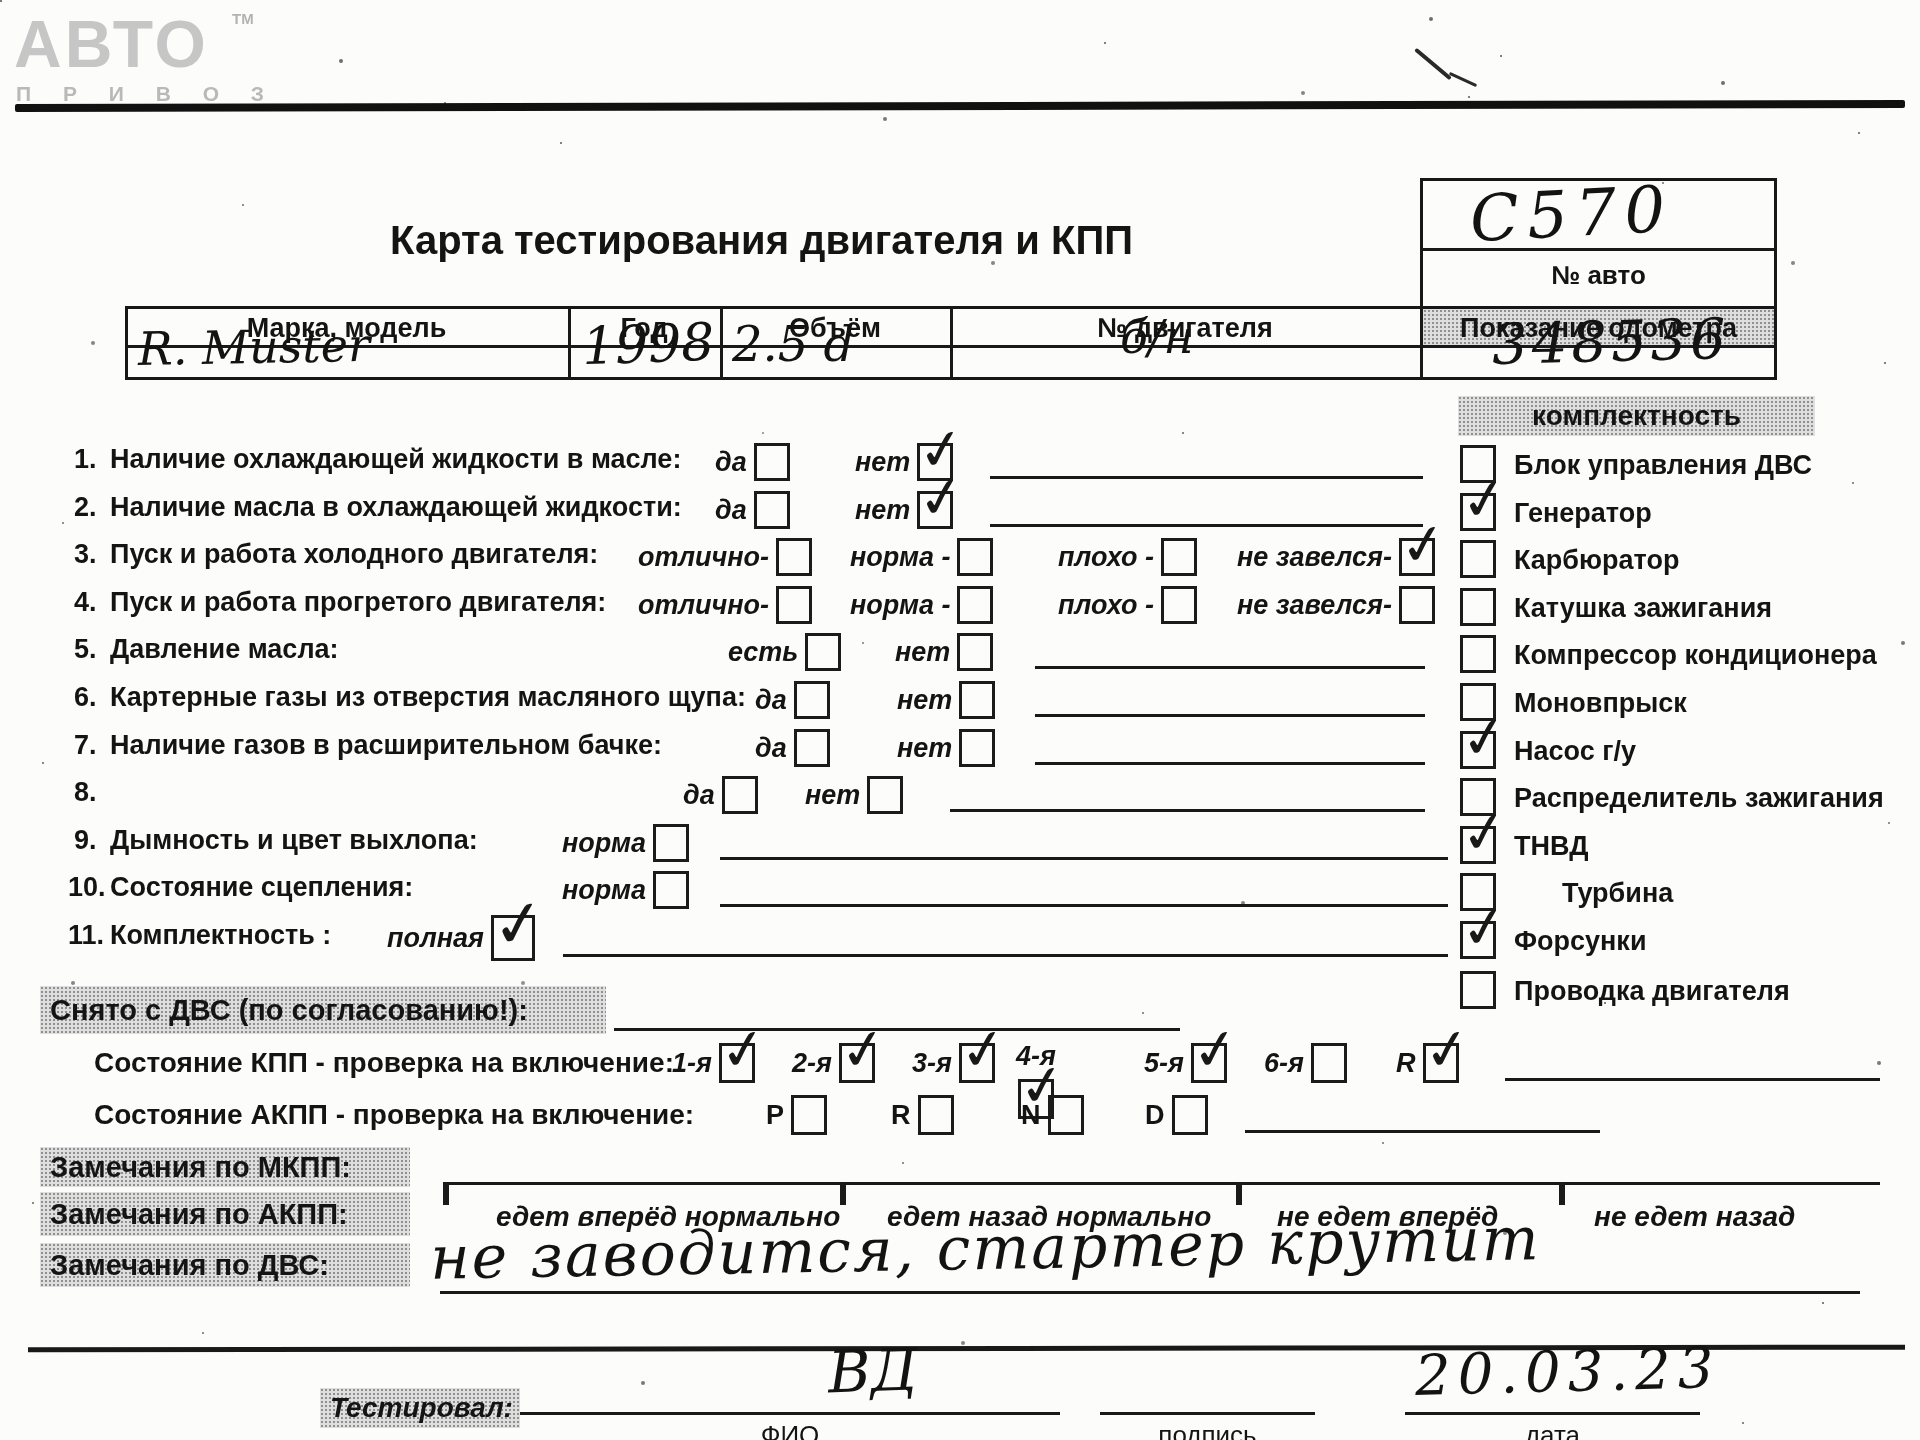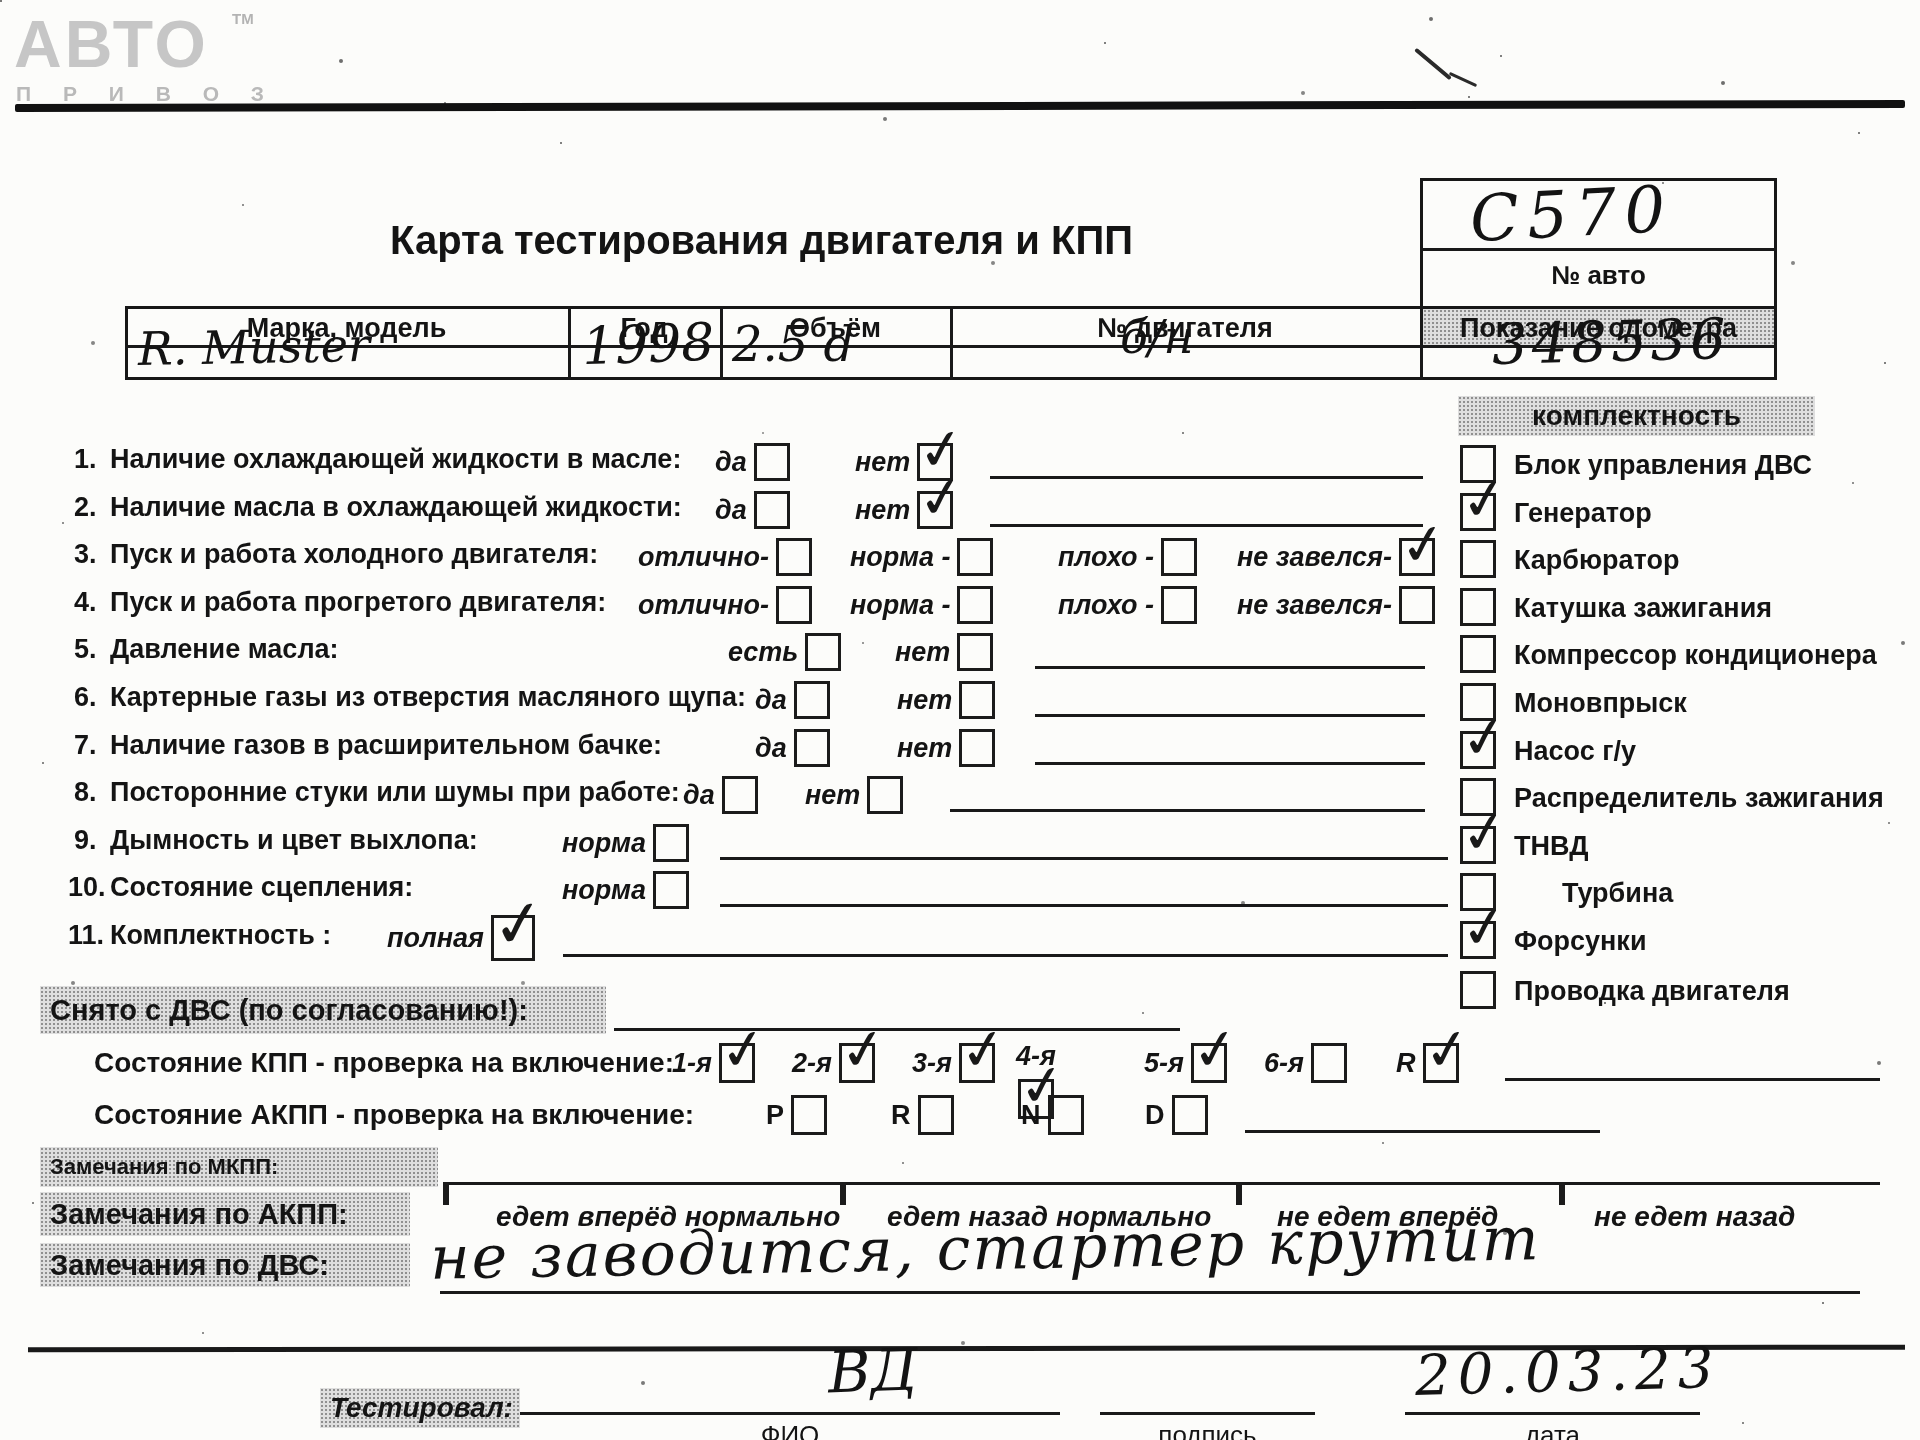--- a/index.html
+++ b/index.html
@@ -267,21 +267,20 @@
         <span class="cb"></span>
       </span>
     <span class="opt" style="left:897px;">
         <span class="lab">нет</span>
         <span class="cb"></span>
       </span>
     <span class="uline" style="left:1035px;top:36px;width:390px;"></span>
   </div>
   <div class="qrow" style="top:773px;">
     <span class="qnum">8.</span>
-    <span class="qtext">Посторонние стуки или шумы при работе:</span>
     <span class="opt" style="left:683px;">
         <span class="lab">да</span>
         <span class="cb"></span>
       </span>
     <span class="opt" style="left:805px;">
         <span class="lab">нет</span>
         <span class="cb"></span>
       </span>
     <span class="uline" style="left:950px;top:36px;width:475px;"></span>
   </div>
@@ -363,21 +362,21 @@
         <span class="lab" style="font-style:normal;">N</span>
         <span class="cb" style="height:40px;"></span>
       </span>
     <span class="opt" style="left:1145px;">
         <span class="lab" style="font-style:normal;">D</span>
         <span class="cb" style="height:40px;"></span>
       </span>
     <span class="uline" style="left:1245px;top:37px;width:355px;"></span>
   </div>
 
-  <div class="shadelbl halftone" style="left:40px;top:1147px;width:398px;height:40px;font-size:22px;">Замечания по МКПП:</div>
+  <div class="shadelbl halftone" style="left:40px;top:1147px;width:370px;height:40px;font-size:29px;">Замечания по МКПП:</div>
   <div class="uline" style="left:445px;top:1182px;width:1435px;"></div>
 
   <div class="shadelbl halftone" style="left:40px;top:1192px;width:370px;height:44px;font-size:29px;">Замечания по АКПП:</div>
   <div class="abs" style="left:0;top:1185px;height:62px;width:1920px;">
     <span class="cb tallbox abs" style="left:443px;top:0;"></span>
     <span class="abs ital nowrap" style="left:496px;top:16px;font-size:28px;font-weight:bold;">едет вперёд нормально</span>
     <span class="cb tallbox abs" style="left:834px;top:0;"></span>
     <span class="abs ital nowrap" style="left:887px;top:16px;font-size:28px;font-weight:bold;">едет назад нормально</span>
     <span class="cb tallbox abs" style="left:1224px;top:0;"></span>
     <span class="abs ital nowrap" style="left:1277px;top:16px;font-size:28px;font-weight:bold;">не едет вперёд</span>

